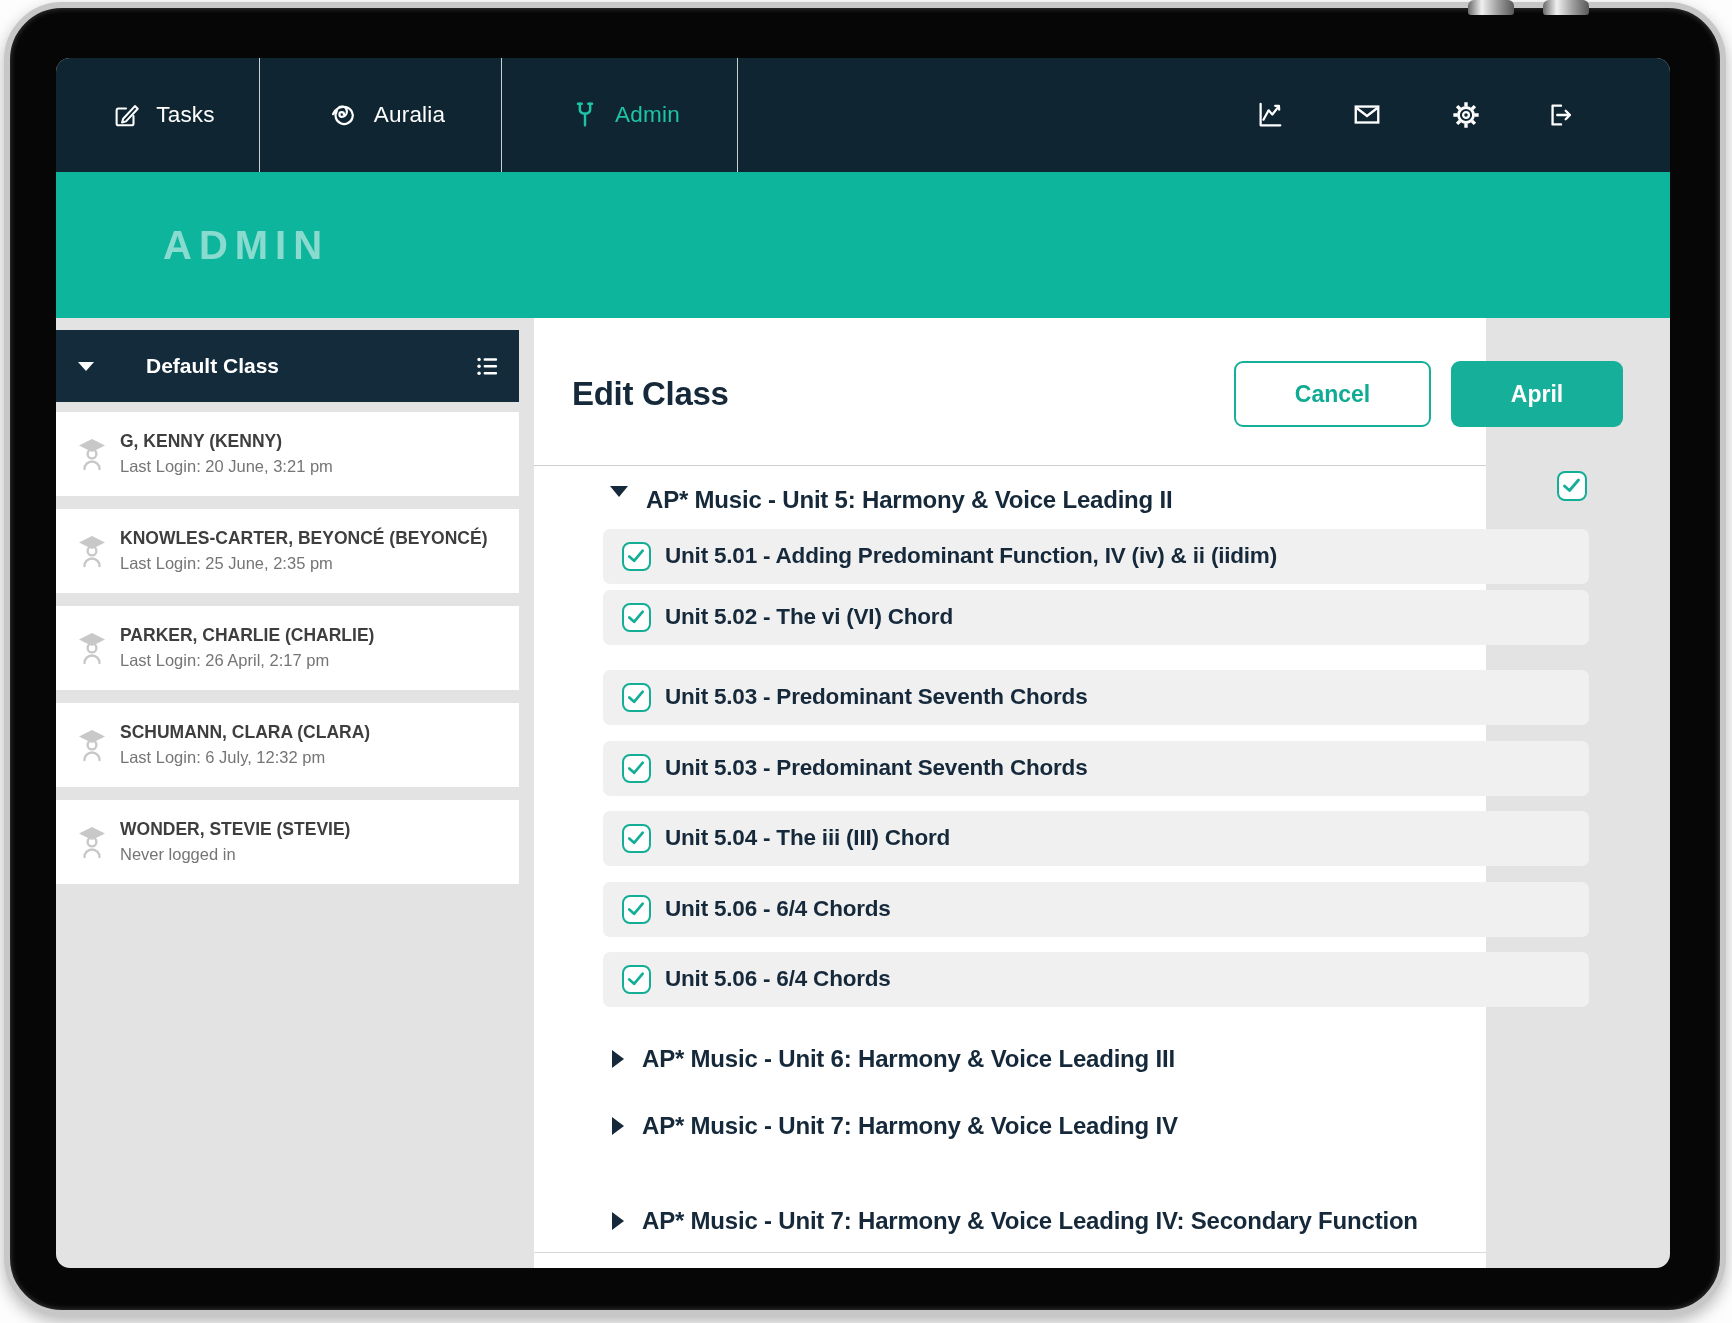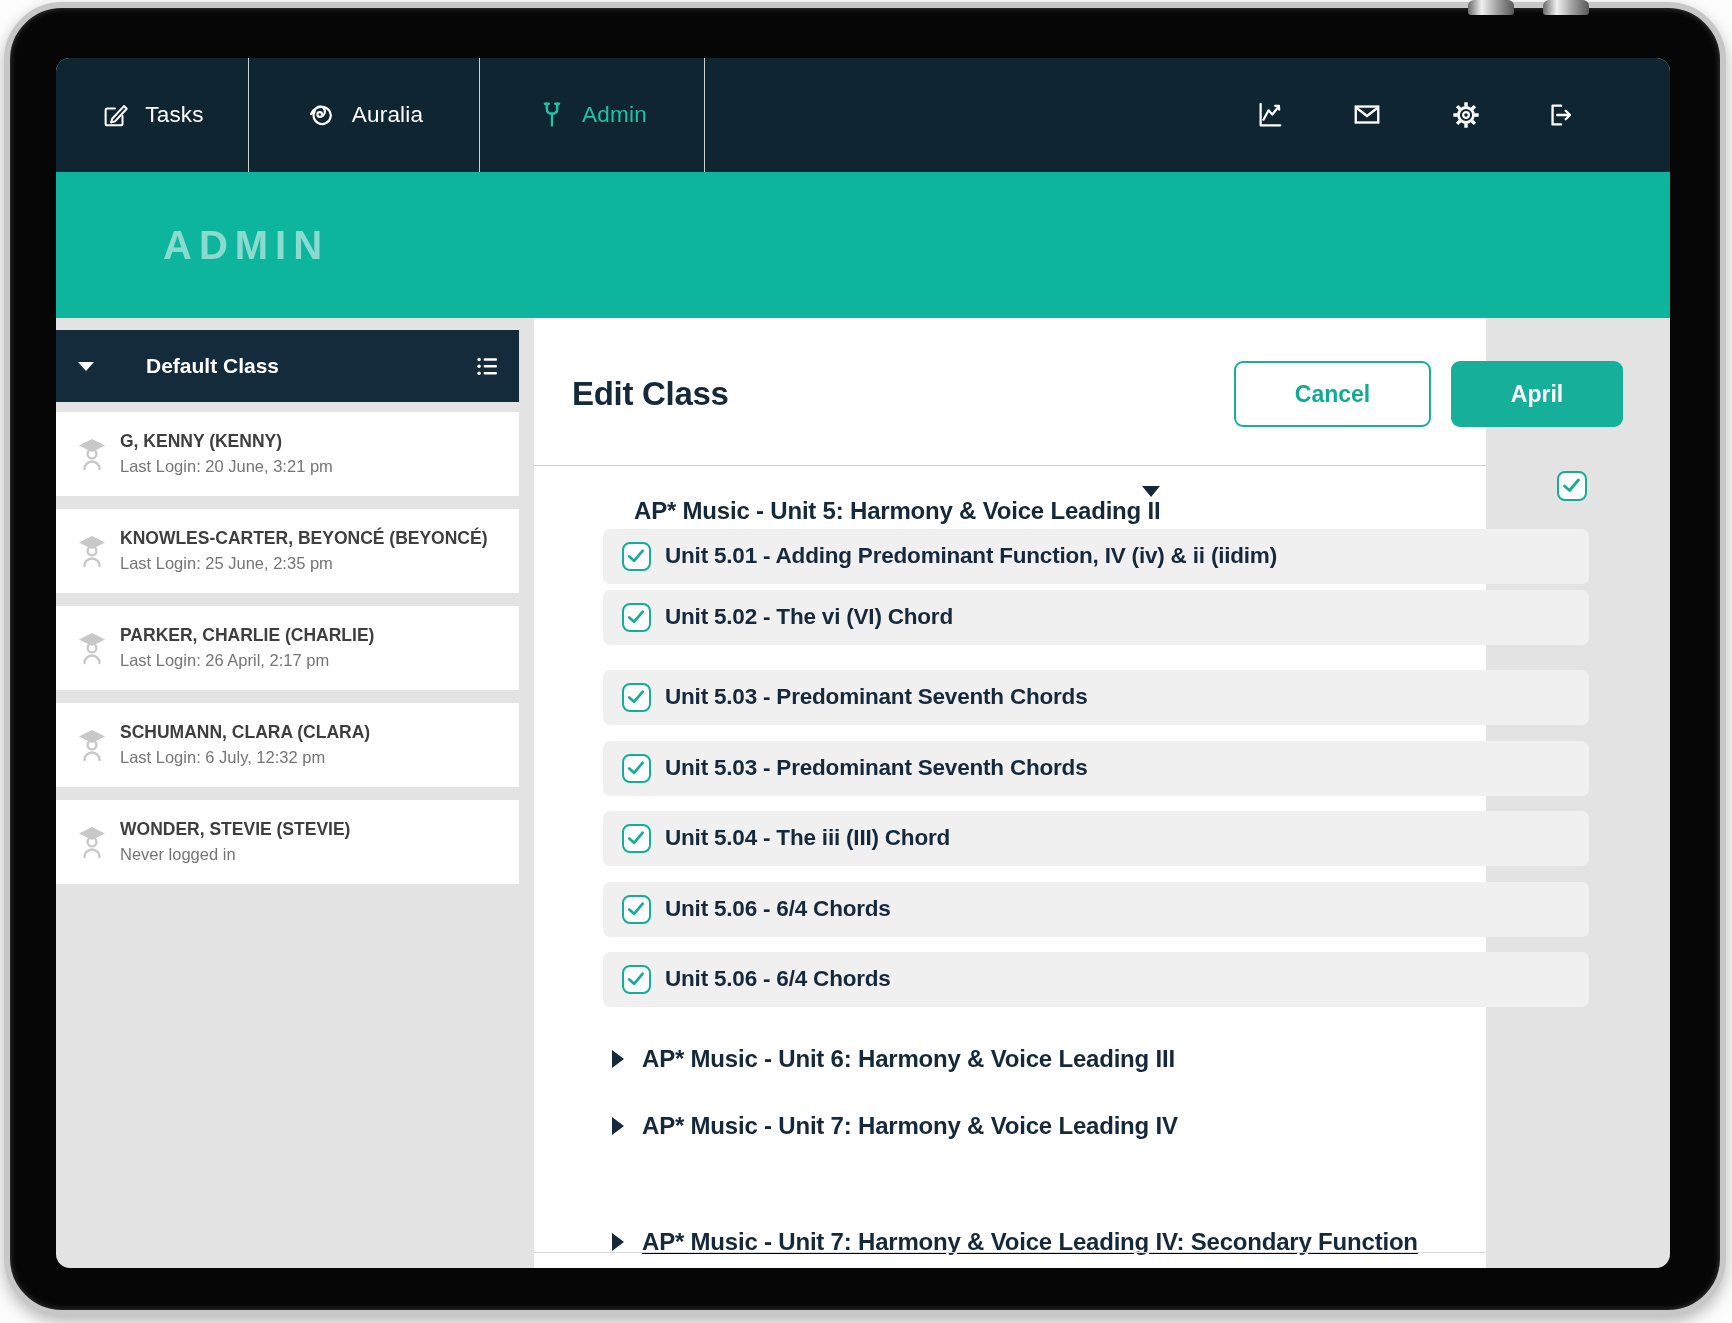--- a/index.html
+++ b/index.html
@@ -12,21 +12,21 @@
   .tablet{position:absolute;left:4px;top:2px;width:1722px;height:1314px;border-radius:58px;
     background:#060606;border:6px solid #c7c7c7;box-sizing:border-box;z-index:2;
     box-shadow:0 6px 16px rgba(0,0,0,.28), inset 0 0 6px rgba(255,255,255,.25);}
   .screen{position:absolute;left:56px;top:58px;width:1614px;height:1210px;border-radius:14px;
     overflow:hidden;background:#e3e3e3;z-index:4;}
 
   
   .nav{position:absolute;left:0;top:0;width:100%;height:114px;background:#0f2632;display:flex;}
   .tab{display:flex;align-items:center;justify-content:center;gap:15px;color:#ffffff;
     font-size:22.5px;letter-spacing:.2px;border-right:1px solid rgba(232,238,238,.85);
-    box-sizing:border-box;cursor:pointer;}
+    box-sizing:border-box;cursor:pointer;margin-left:11px;}
   .tab.active{color:#1ec3a6;}
   .tab svg{display:block;}
   .nav-icon{position:absolute;top:42px;width:30px;height:30px;color:#fff;cursor:pointer;}
 
   
   .banner{position:absolute;left:0;top:114px;width:100%;height:146px;background:#0cb59b;
     display:flex;align-items:center;padding-left:107px;box-sizing:border-box;}
   .crumb{font-size:40px;font-weight:800;letter-spacing:7px;}
   .crumb-section{color:rgba(255,255,255,.52);margin-right:34px;}
   .crumb-page{color:#ffffff;}
@@ -47,21 +47,21 @@
   
   .main{position:absolute;left:478px;top:260px;width:952px;height:950px;background:#ffffff;}
   .main-title{position:absolute;left:38px;top:57px;font-size:33px;font-weight:bold;color:#15293a;
     letter-spacing:-.3px;}
   .btn{position:absolute;top:43px;height:66px;border-radius:9px;display:flex;align-items:center;
     justify-content:center;font-size:23px;font-weight:bold;box-sizing:border-box;cursor:pointer;}
   .btn-cancel{left:700px;width:197px;background:#ffffff;border:2px solid #16b09a;color:#10ab93;}
   .btn-save{left:917px;width:172px;background:#16b09a;color:#ffffff;}
   .hdiv{position:absolute;left:0;width:100%;height:1px;background:#cfcfcf;}
 
-  .section-header{position:absolute;left:82px;top:168px;display:flex;align-items:flex-end;cursor:pointer;flex-direction:column;}
+  .section-header{position:absolute;left:76px;top:168px;display:flex;align-items:flex-start;cursor:pointer;}
   .caret-down-dark{width:0;height:0;border-left:9px solid transparent;border-right:9px solid transparent;
     border-top:11px solid #15293a;}
   .caret-right-dark{width:0;height:0;border-top:9px solid transparent;border-bottom:9px solid transparent;
     border-left:12px solid #15293a;}
   .section-title{margin-left:18px;font-size:24px;font-weight:bold;color:#15293a;letter-spacing:-.2px;
     white-space:nowrap;}
   .checkbox{width:30px;height:30px;border:2.5px solid #14ad95;border-radius:8px;background:#ffffff;
     box-sizing:border-box;cursor:pointer;}
   .section-checkbox{position:absolute;left:1023px;top:153px;}
   .unit-row{position:absolute;left:69px;width:986px;height:55px;background:#f0f0f0;border-radius:7px;
@@ -291,21 +291,21 @@
       </div>
 
       <div class="collapsed-row" style="top:727px;">
         <span class="caret-right-dark"></span>
         <span class="section-title">AP* Music - Unit 6: Harmony &amp; Voice Leading III</span>
       </div>
       <div class="collapsed-row" style="top:794px;">
         <span class="caret-right-dark"></span>
         <span class="section-title">AP* Music - Unit 7: Harmony &amp; Voice Leading IV</span>
       </div>
-      <div class="collapsed-row" style="top:910px;text-decoration:underline;">
+      <div class="collapsed-row" style="top:889px;">
         <span class="caret-right-dark"></span>
         <span class="section-title">AP* Music - Unit 7: Harmony &amp; Voice Leading IV: Secondary Function</span>
       </div>
 
       <div class="hdiv" style="top:934px;background:#d8d8d8;"></div>
     </div>
 
   </div>
 </div>
 

